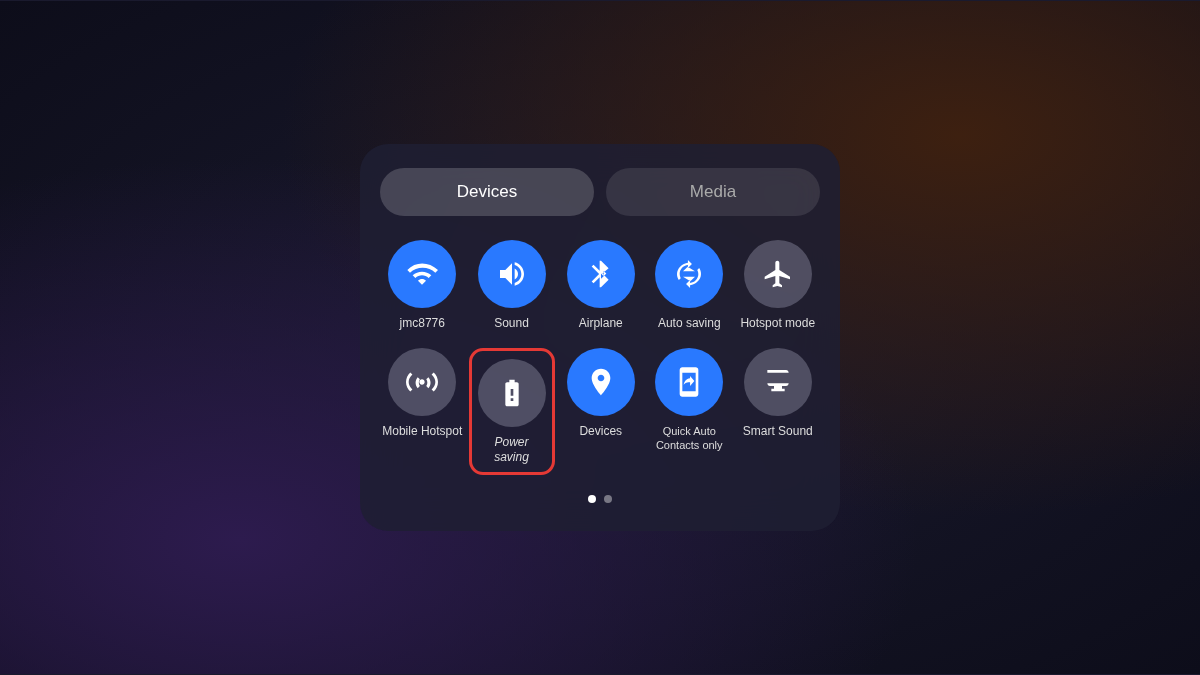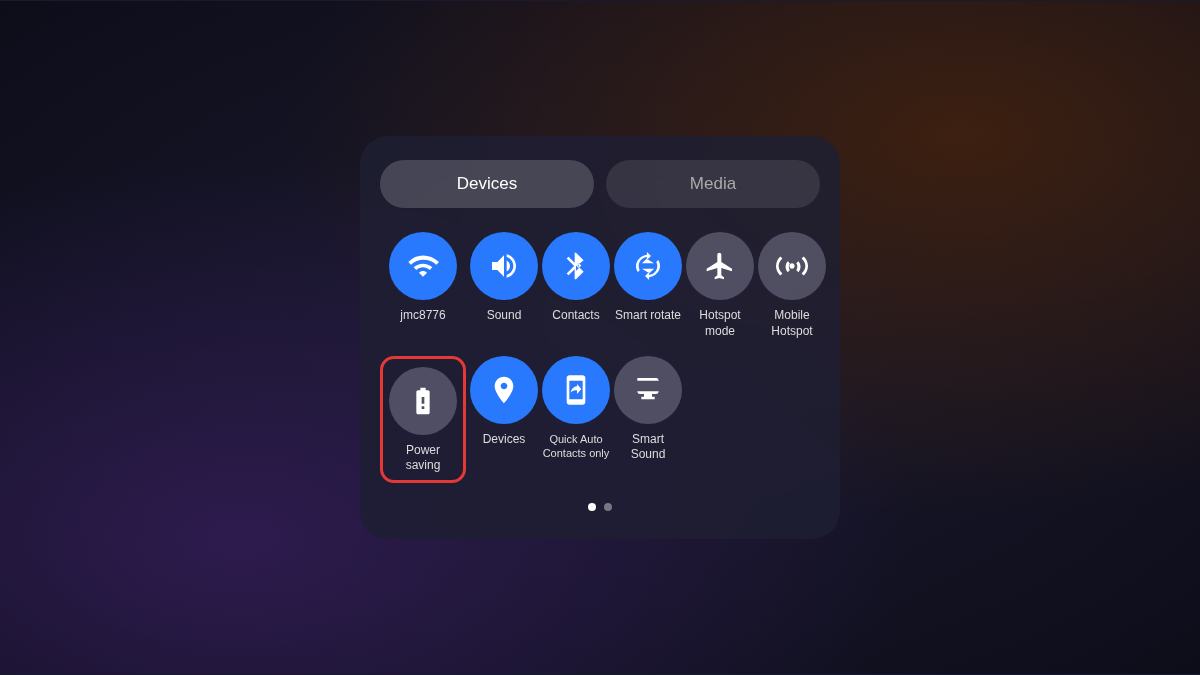--- a/index.html
+++ b/index.html
@@ -56,21 +56,21 @@
       color: #fff;
     }
 
     .tab-btn.inactive {
       background: rgba(255,255,255,0.1);
       color: #aaa;
     }
 
     .grid {
       display: grid;
-      grid-template-columns: repeat(6, 1fr);
+      grid-template-columns: repeat(5, 1fr);
       gap: 16px 4px;
       margin-bottom: 20px;
     }
 
     .tile {
       display: flex;
       flex-direction: column;
       align-items: center;
       gap: 8px;
       cursor: pointer;
@@ -110,20 +110,21 @@
       border: 3px solid #e53935;
       border-radius: 14px;
       padding: 8px 6px 6px;
     }
 
     .power-saving-inner {
       display: flex;
       flex-direction: column;
       align-items: center;
       gap: 8px;
+      font-style: italic;
     }
 
     .dots {
       display: flex;
       justify-content: center;
       gap: 8px;
     }
 
     .dot {
       width: 8px;
@@ -176,30 +177,30 @@
         </div>
         <span class="tile-label">Sound</span>
       </div>
 
       <div class="tile">
         <div class="icon-circle blue">
           <svg viewBox="0 0 24 24">
             <path d="M17.7 7.7L12 2h-1v7.6L6.4 5 5 6.4l5.6 5.6L5 17.6 6.4 19l4.6-4.6V22h1l5.7-5.7-4.6-4.6 4.6-4zm-3.7 9.9l-2-2v-4l2 2-2 2zm0-7.9l2 2-2 2V9.7z"></path>
           </svg>
         </div>
-        <span class="tile-label">Contacts</span>
+        <span class="tile-label">Airplane</span>
       </div>
 
       <div class="tile">
         <div class="icon-circle blue">
           <svg viewBox="0 0 24 24">
             <path d="M16.5 10h-9L11 6.5zM7.5 14h9L13 17.5zM21 12c0-1.7-.5-3.2-1.4-4.5L18.2 9c.5 1 .8 1.9.8 3 0 3.5-2.7 6.4-6.2 6.7v-2.2l-3 3 3 3v-2.1C16.9 20 21 16.4 21 12zM3 12c0 1.7.5 3.2 1.4 4.5l1.4-1.4c-.5-1-.8-2-.8-3.1 0-3.5 2.7-6.4 6.2-6.7v2.2l3-3-3-3v2C7.1 4 3 7.6 3 12z"></path>
           </svg>
         </div>
-        <span class="tile-label">Smart rotate</span>
+        <span class="tile-label">Auto saving</span>
       </div>
 
       <div class="tile">
         <div class="icon-circle gray">
           <svg viewBox="0 0 24 24">
             <path d="M21 16v-2l-8-5V3.5c0-.83-.67-1.5-1.5-1.5S10 2.67 10 3.5V9l-8 5v2l8-2.5V19l-2 1.5V22l3.5-1 3.5 1v-1.5L13 19v-5.5l8 2.5z"></path>
           </svg>
         </div>
         <span class="tile-label">Hotspot mode</span>
       </div>

